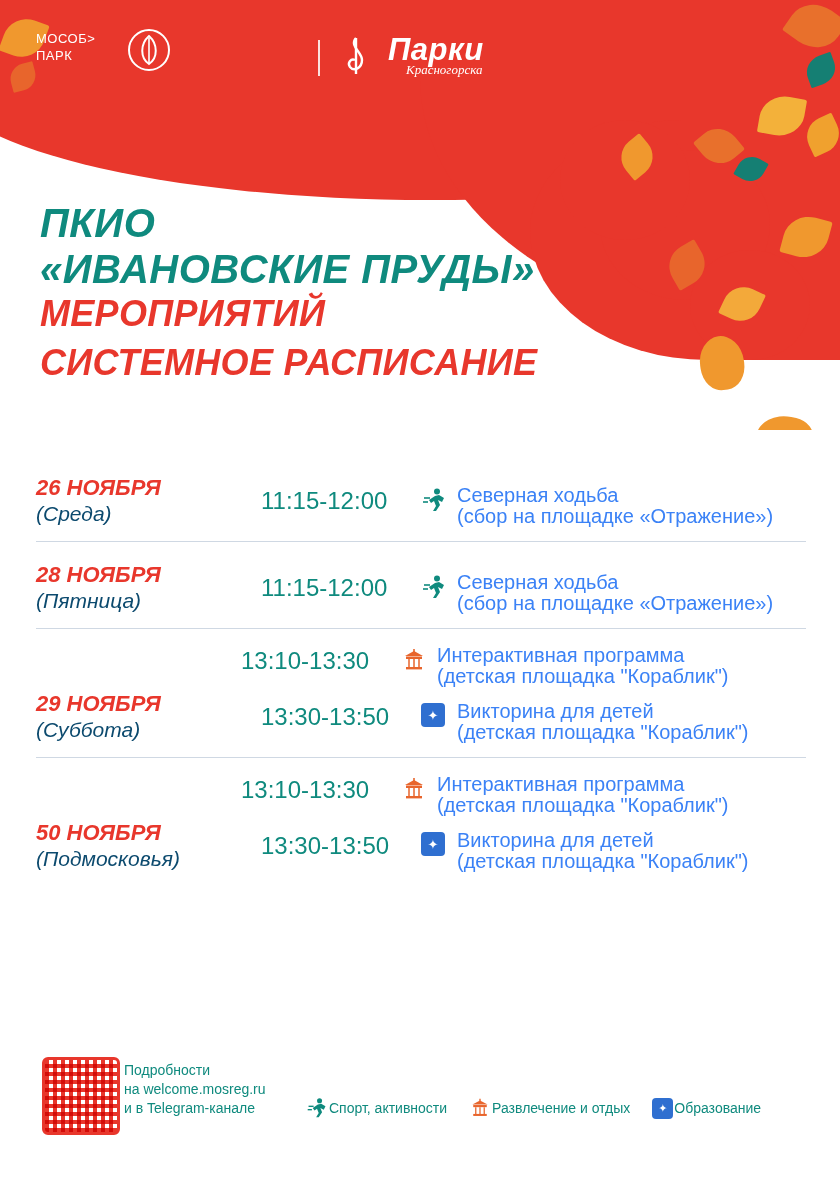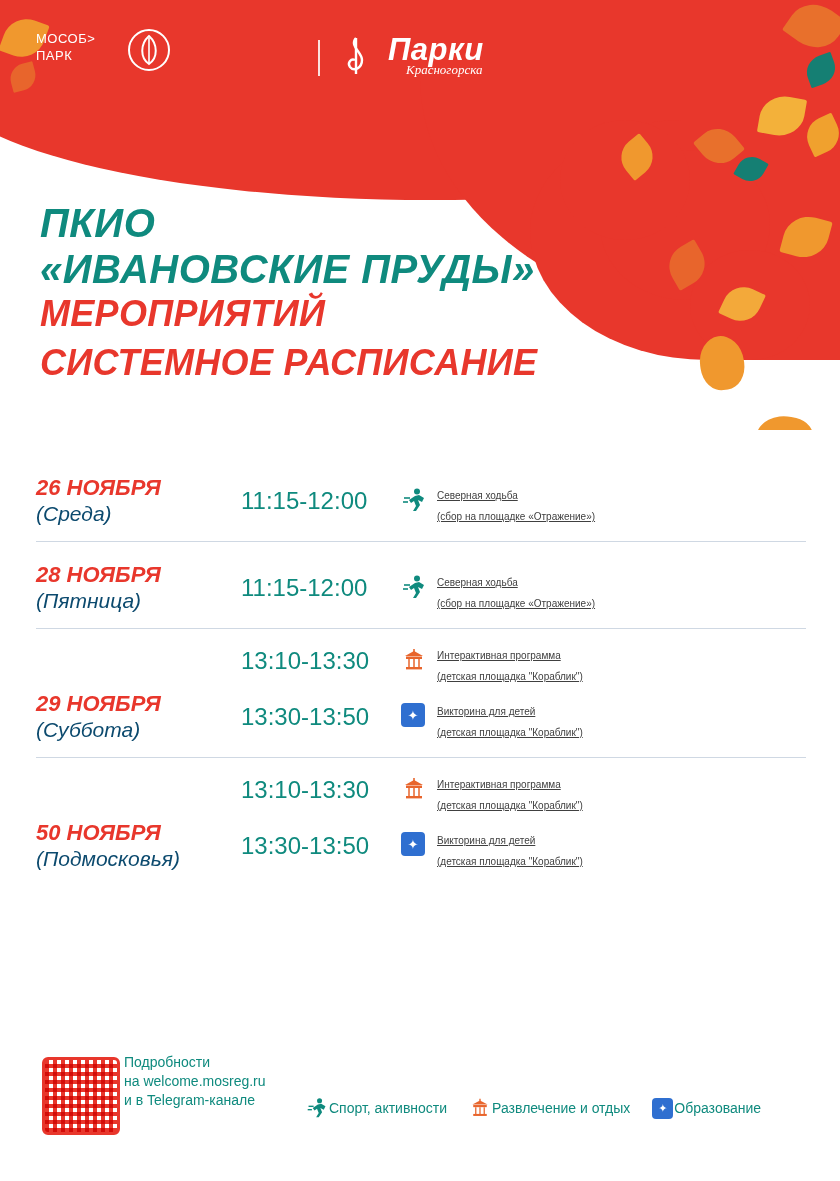--- a/index.html
+++ b/index.html
@@ -205,40 +205,39 @@
     font-style: italic;
   }
   .events-col {
     flex: 1;
   }
   .event {
     display: flex;
     align-items: flex-start;
     margin-bottom: 14px;
   }
-  .event:last-child { margin-bottom: 0; }
+  .event:last-child { margin-bottom: 0; margin-left: 20px; }
   .event-time {
     width: 160px;
     flex: 0 0 160px;
     color: #0f8a7e;
     font-size: 24px;
     line-height: 28px;
     padding-top: 2px;
   }
   .event-icon {
     width: 36px;
     flex: 0 0 36px;
     padding-top: 2px;
   }
   .event-text {
     flex: 1;
-    color: #404040;
-    font-size: 10px;
+    color: #3b82f6;
+    font-size: 20px;
     line-height: 21px;
-    text-decoration: underline;
   }
   .event-text .line2 { display: block; }
 
   
   .ico {
     display: inline-block;
     width: 26px;
     height: 26px;
     position: relative;
   }
@@ -277,21 +276,21 @@
     border: 3px solid #e8372c;
     border-radius: 6px;
     background:
       repeating-linear-gradient(90deg, #e8372c 0 4px, #ffffff 4px 8px),
       repeating-linear-gradient(0deg, #e8372c 0 4px, #ffffff 4px 8px);
     background-blend-mode: multiply;
   }
   .footer-note {
     position: absolute;
     left: 124px;
-    top: 4px;
+    top: 12px;
     color: #0f8a7e;
     font-size: 14px;
     line-height: 19px;
   }
   .legend {
     position: absolute;
     left: 306px;
     top: 48px;
     display: flex;
     align-items: center;

